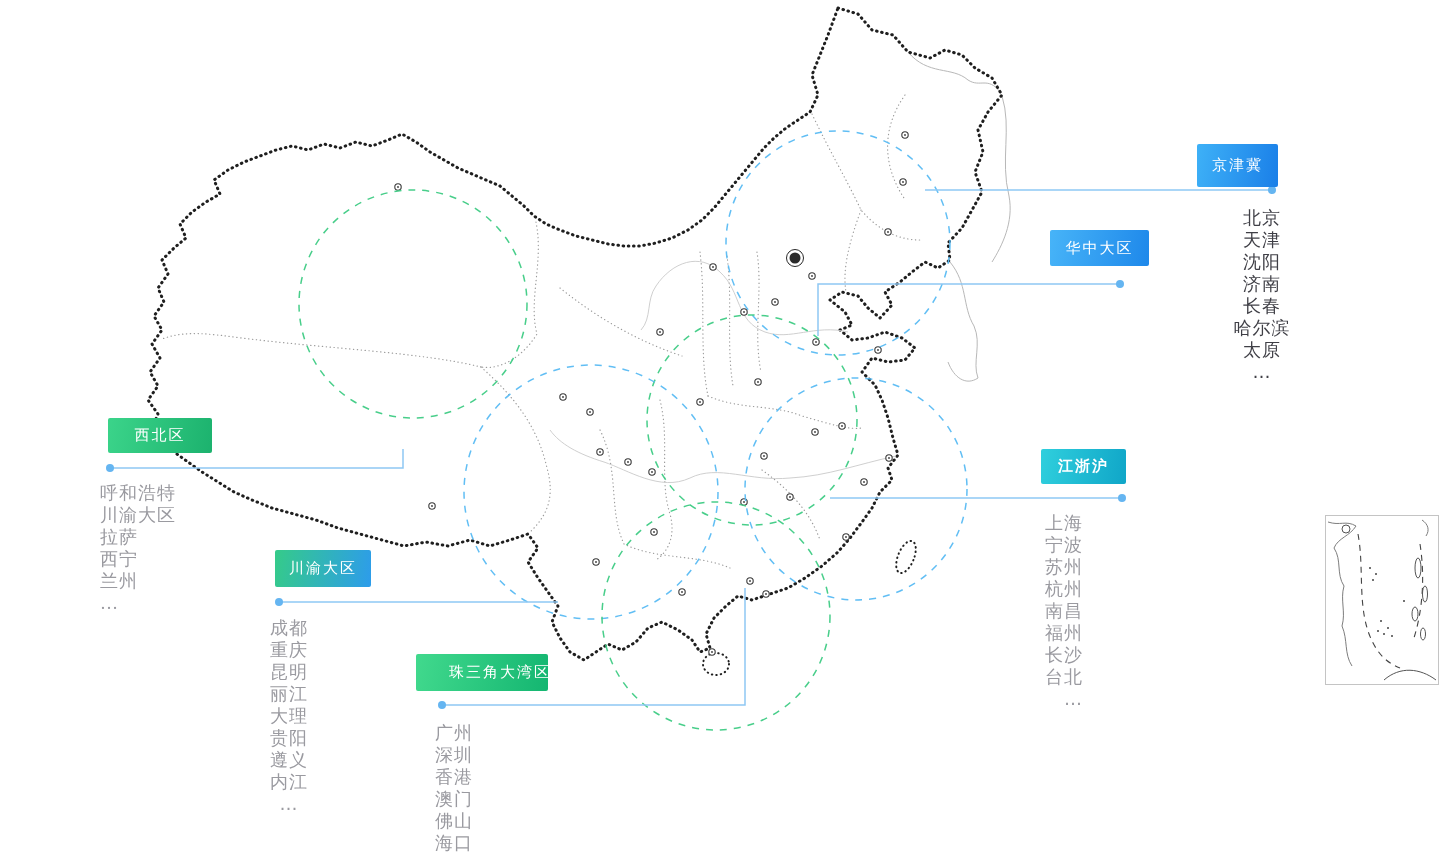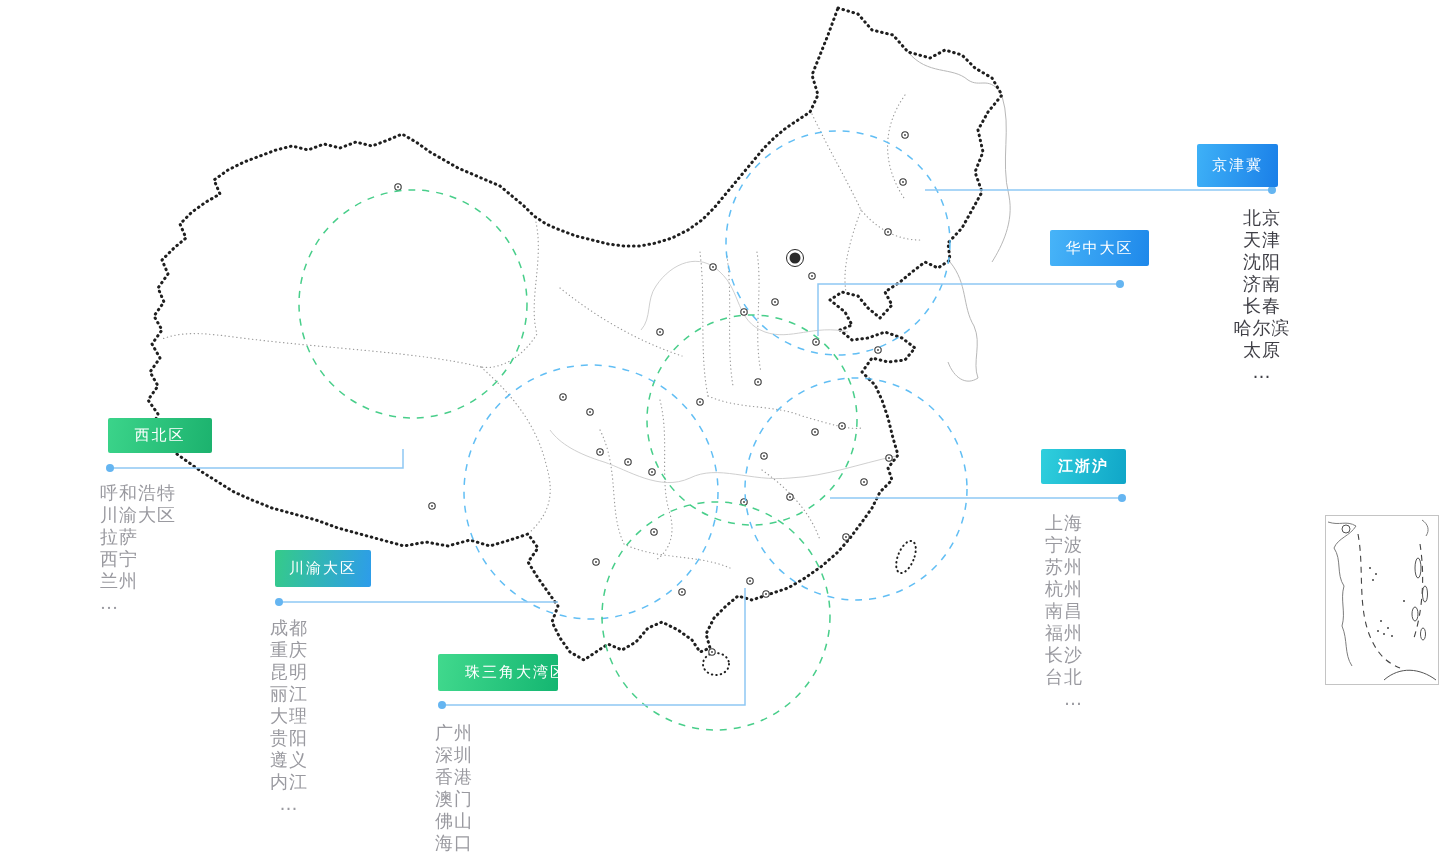--- a/index.html
+++ b/index.html
@@ -20,21 +20,21 @@
     letter-spacing:2px;
     display:flex; align-items:center; justify-content:center;
     border-radius:2px;
     white-space:nowrap;
   }
   #b0 { left:1197px; top:144px; width:81px;  height:43px; }
   #b1 { left:1026px; top:230px; width:99px;  height:36px;margin-left:24px; }
   #b2 { left:108px;  top:418px; width:104px;  height:35px; }
   #b3 { left:1041px; top:449px; width:85px;  height:35px;font-weight:bold; }
   #b4 { left:275px;  top:550px; width:96px; height:37px; }
-  #b5 { left:438px;  top:654px; width:120px; height:37px;padding-left:36px; }
+  #b5 { left:416px;  top:654px; width:132px; height:37px;padding-left:36px; }
 
   
   .cities { position:absolute; font-size:18px; color:#9a9aa0; letter-spacing:1px; }
   .cities .city { line-height:22px; }
   .cities.center { text-align:center; }
   .cities.right  { text-align:right; }
   .cities.dark   { color:#3f3f46; }
   #l0 { left:1202px; top:207px; width:120px; }
   #l1 { left:1008px; top:296px; width:120px; }
   #l2 { left:100px;  top:482px;font-family:Liberation Serif, serif; }

